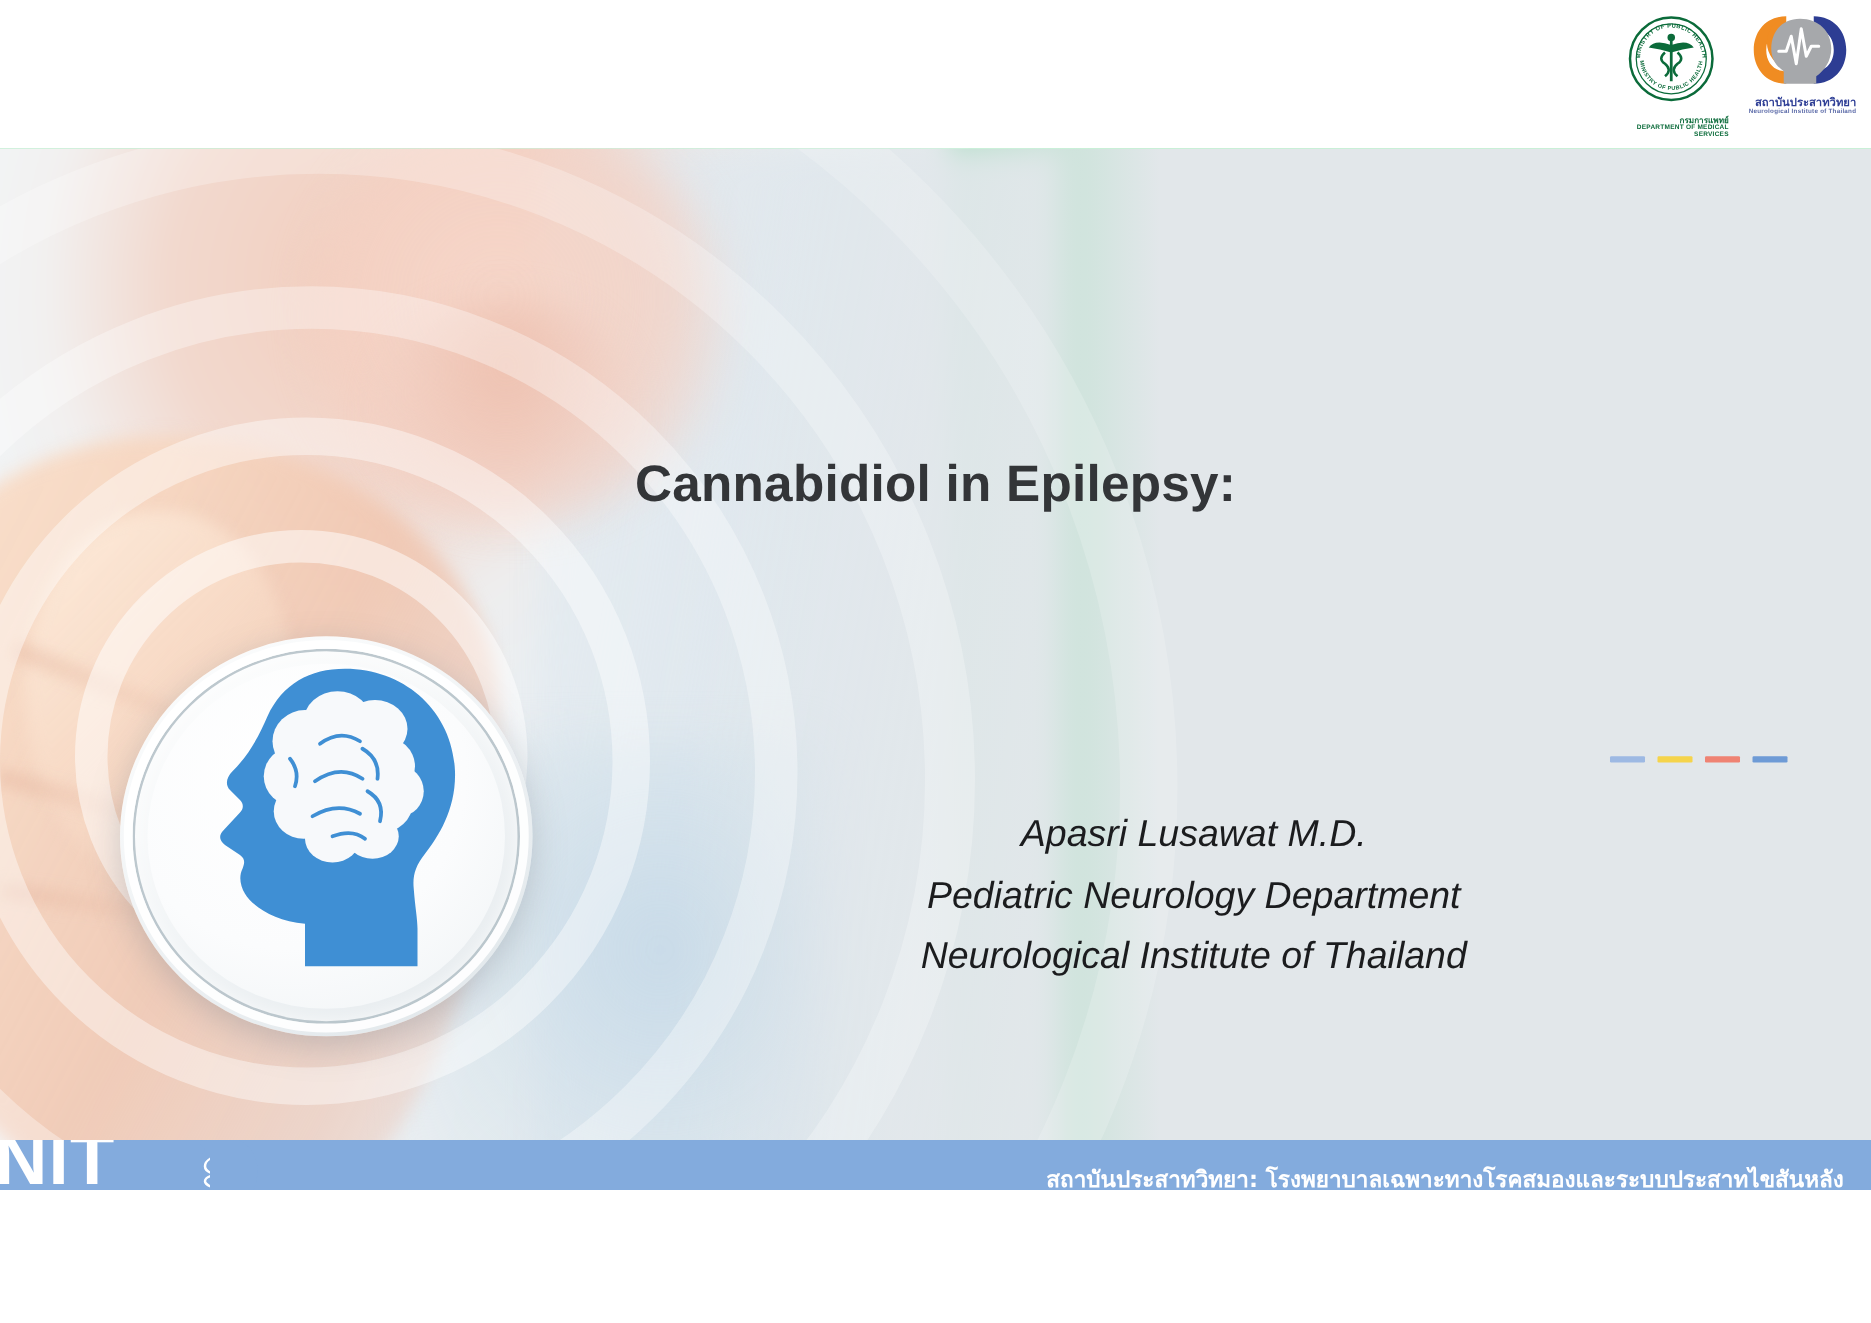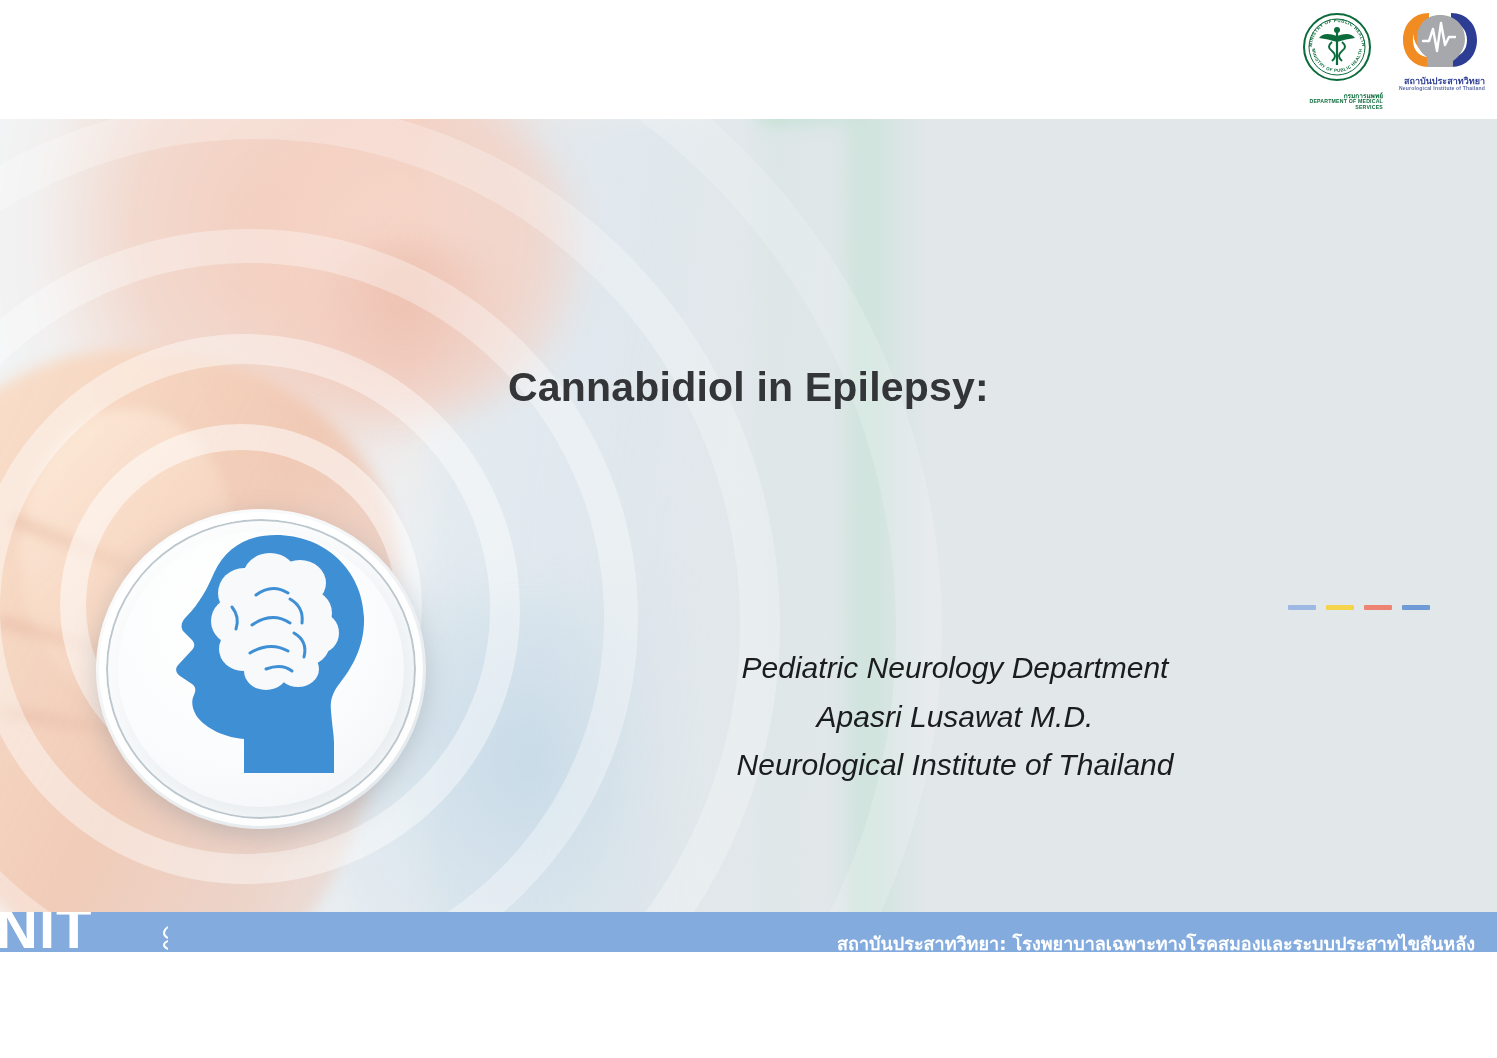--- a/index.html
+++ b/index.html
@@ -426,22 +426,22 @@
   </div>
 
   <div class="dashes">
     <div class="dash" style="background:#9db9e3"></div>
     <div class="dash" style="background:#f5d44b"></div>
     <div class="dash" style="background:#ef8373"></div>
     <div class="dash" style="background:#6e9bd6"></div>
   </div>
 
   <div class="author-block">
+    <div class="author-line">Apasri Lusawat M.D.</div>
     <div class="author-line">Pediatric Neurology Department</div>
-    <div class="author-line">Apasri Lusawat M.D.</div>
     <div class="author-line">Neurological Institute of Thailand</div>
   </div>
 
   <div class="footer-bar">
     <div class="nit-logo">
       <div class="nit-text">NIT</div>
       <svg class="nit-head" viewBox="0 0 48 56">
         <path fill="#ffffff" d="M0 0 h48 v56 H0 Z" opacity="0"></path>
         <path fill="#83abdd" d="
           M20 0 C 34 0 46 10 46 26 C 46 40 40 48 36 52 L 36 56 L 6 56

